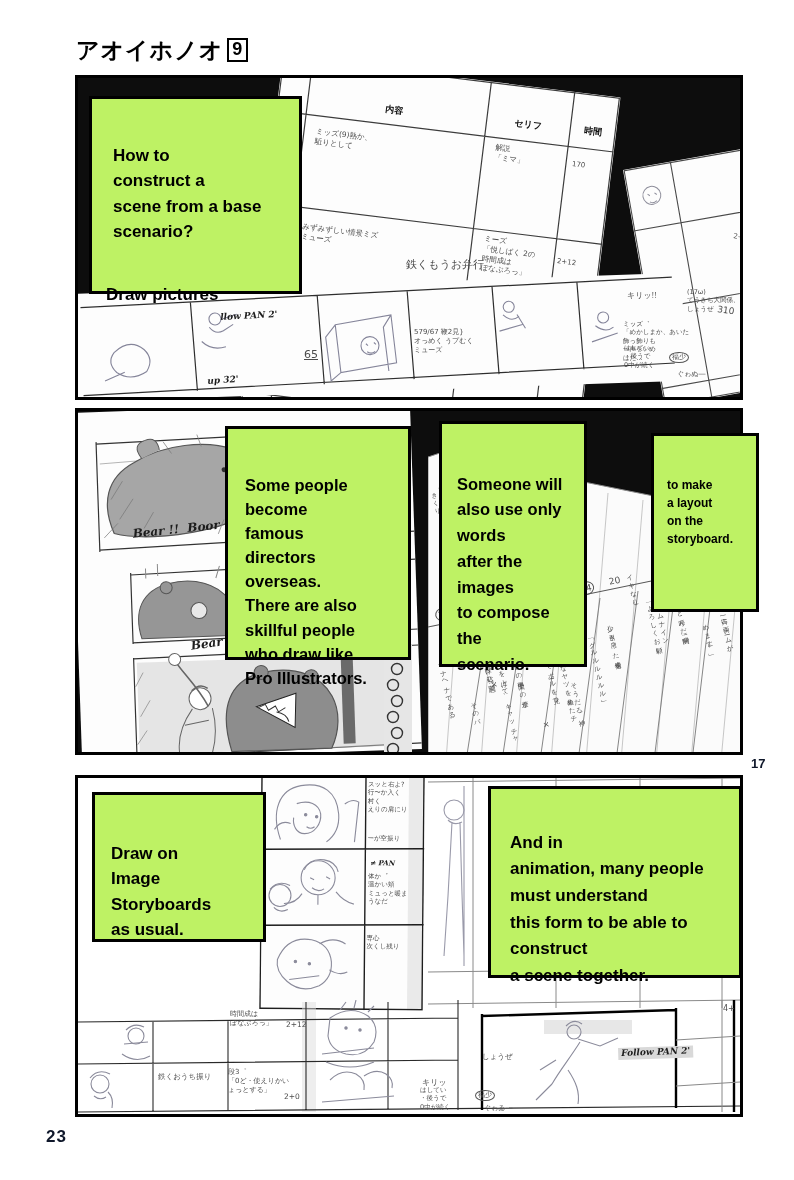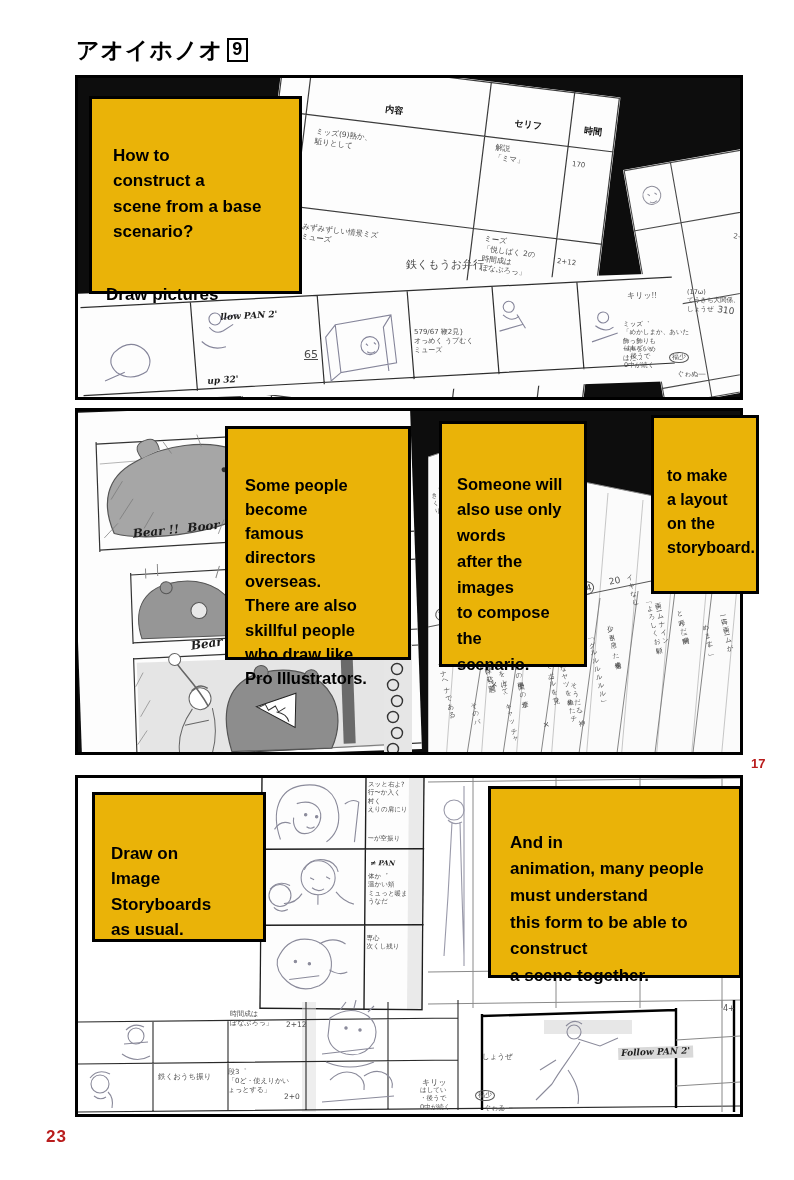--- a/index.html
+++ b/index.html
@@ -3,31 +3,31 @@
 <meta charset="utf-8">
 <style>
   html,body{margin:0;padding:0}
   body{width:794px;height:1180px;position:relative;background:#fff;overflow:hidden;
        font-family:"Liberation Sans",sans-serif;color:#000}
   .abs{position:absolute}
   .panel{position:absolute;background:#0d0d0d;border:3px solid #000;box-sizing:border-box}
   .panel.light{background:#fff}
   .art{position:absolute;inset:0;overflow:hidden}
   .sheet{position:absolute;background:#fdfdfd}
-  .cap{position:absolute;background:#eab308;border:3px solid #000;z-index:6;
+  .cap{position:absolute;background:#bef264;border:3px solid #000;z-index:6;
        font-weight:bold;white-space:pre-line;box-sizing:border-box;
        font-family:"Liberation Sans",sans-serif}
   .hw{position:absolute;font-size:8px;color:#4c4c4c;line-height:1.3;white-space:pre;
       transform-origin:0 0;font-family:"DejaVu Sans",sans-serif;z-index:3}
   .hw.v{writing-mode:vertical-rl;white-space:pre-line;letter-spacing:1px}
   .hw.i{font-style:italic;font-weight:bold;color:#1c1c1c;font-family:"DejaVu Serif",serif}
   .hw.c{border:1px solid #555;border-radius:50%;padding:0 2px;line-height:1.35}
   .hw.b{background:#d9d9d9;padding:0 3px}
   .sheet-head{position:absolute;font-size:9px;font-weight:bold;color:#111;z-index:3}
-  .pgnum{position:absolute;font-weight:bold;color:#b91c1c}
+  .pgnum{position:absolute;font-weight:bold;color:#0f172a}
   svg{display:block}
 </style>
 </head>
 <body>
 
 <div class="abs" style="left:76px;top:35px;font-size:23px;font-weight:bold;letter-spacing:1px;">
   <span>アオイホノオ</span><span style="display:inline-block;border:2px solid #000;font-size:18px;line-height:1.1;padding:0 3px;margin-left:4px;vertical-align:3px;">9</span>
 </div>
 
 <div class="panel" style="left:75px;top:75px;width:668px;height:325px;">
@@ -248,21 +248,21 @@
   <div class="cap" style="left:361px;top:10px;width:148px;height:246px;font-size:16.5px;line-height:1.56;padding:22px 4px 0 15px;">
     <div>Someone will
 also use only
 words
 after the
 images
 to compose
 the
 scenario.</div>
   </div>
-  <div class="cap" style="left:573px;top:4px;width:108px;height:179px;font-size:16px;line-height:1.5;padding:22px 4px 8px 13px;">
+  <div class="cap" style="left:573px;top:22px;width:108px;height:179px;font-size:12px;line-height:1.5;padding:22px 4px 8px 13px;">
     <div>to make
 a layout
 on the
 storyboard.</div>
   </div>
 </div>
 
 <div class="pgnum" style="left:751px;top:756px;font-size:13px;">17</div>
 
 <div class="panel light" style="left:75px;top:775px;width:668px;height:342px;">

